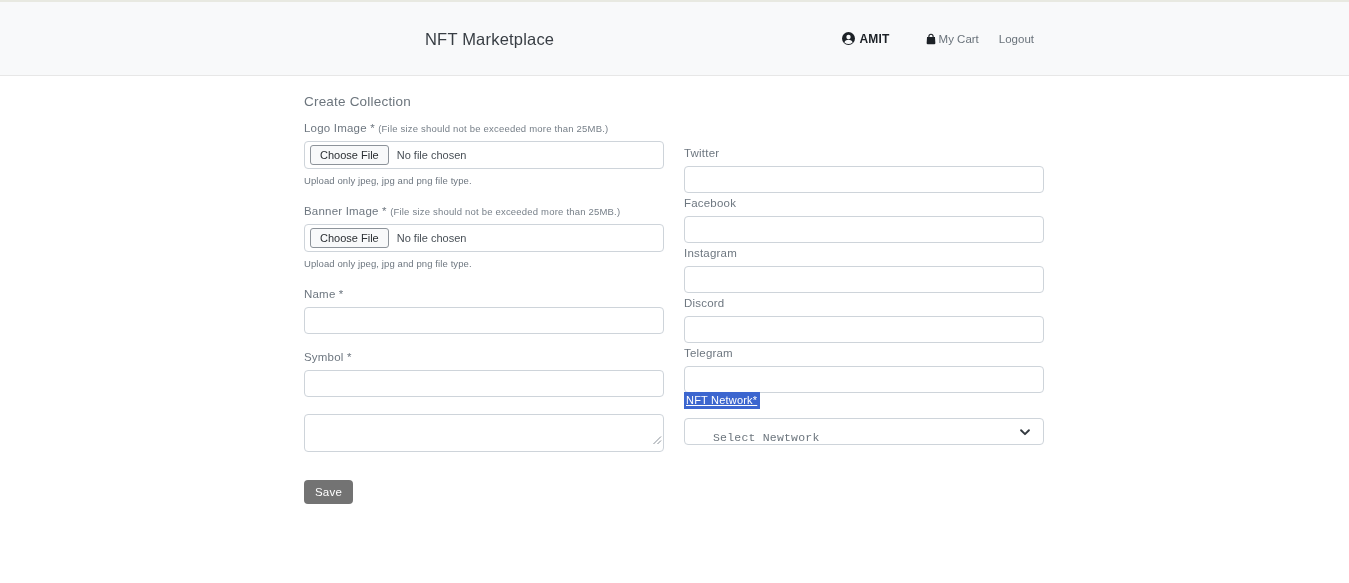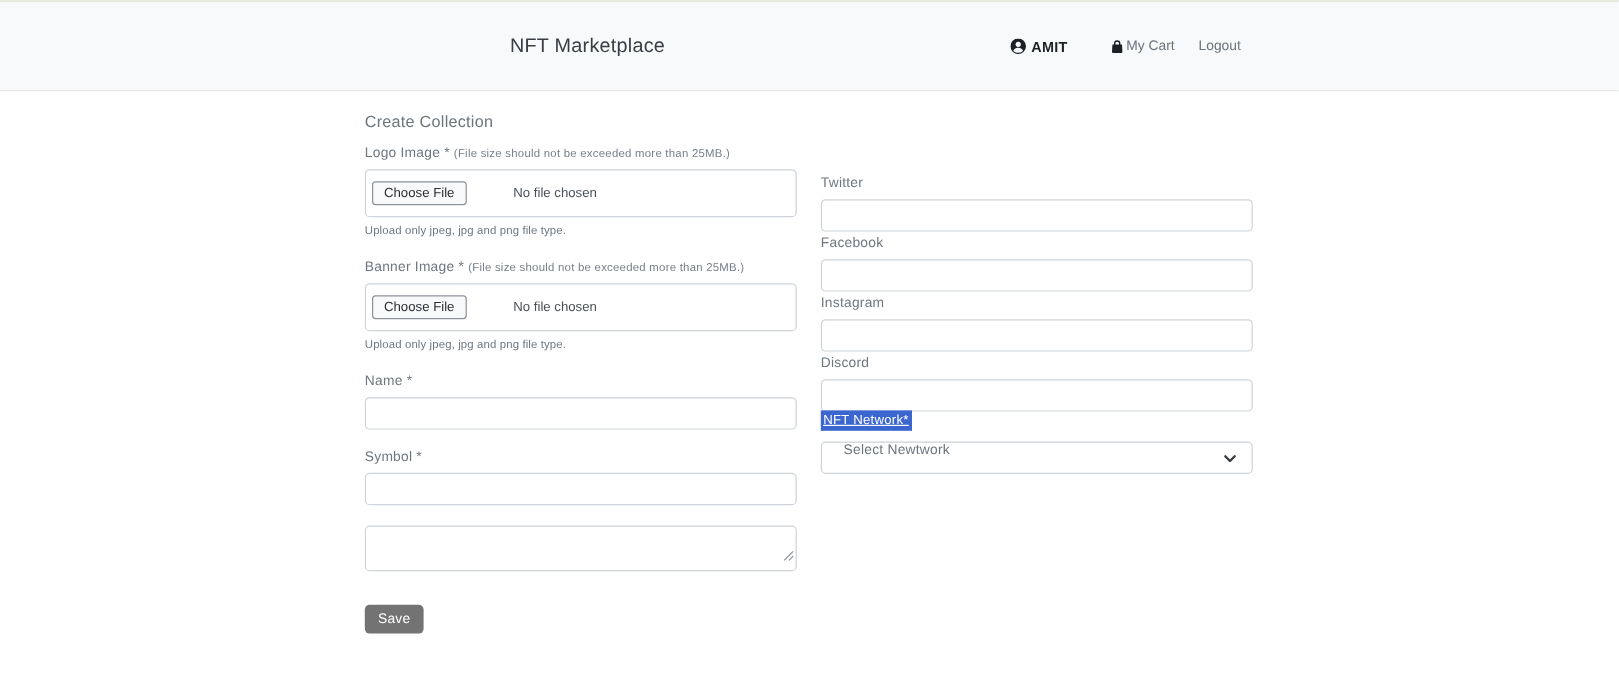--- a/index.html
+++ b/index.html
@@ -73,26 +73,25 @@
   }
 
   .group { margin-bottom: 17px; }
   .group-sm { margin-bottom: 4px; }
 
   
   .file-group { margin-bottom: 19px; }
   .file-box {
     display: flex;
     align-items: center;
-    height: 40px;
+    height: 28px;
     border: 1px solid #ced4da;
     border-radius: 4px;
     background: #fff;
     padding: 0 8px 0 5px;
-    gap: 31px;
   }
   .choose-btn {
     font-family: inherit;
     font-size: 11px;
     color: #2b2f33;
     background: #f8f9fa;
     border: 1px solid #8d939a;
     border-radius: 3px;
     padding: 3px 9px;
     cursor: pointer;
@@ -116,27 +115,28 @@
     outline: none;
     font-family: inherit;
     background: #fff;
   }
   .resize-handle { position: absolute; right: 2px; bottom: 3px; pointer-events: none; }
 
   
   .select {
     position: relative;
     display: flex;
-    align-items: flex-start;
+    align-items: flex-end;
     height: 27px;
     border: 1px solid #ced4da;
     border-radius: 4px;
     background: #fff;
-    padding: 0 30px 0 18px;
+    padding: 0 30px 0 28px;
     cursor: pointer;
+    font-family: Liberation Mono, monospace;
   }
   .select .sel-value { font-size: 11.5px; color: #6c757d; letter-spacing: 0.2px; }
   .select .chev { position: absolute; right: 11px; top: 50%; transform: translateY(-50%); display: inline-flex; }
 
   
   .net-group { margin-top: -7px; }
   .net-label-wrap { margin-bottom: 9px; }
   .net-label {
     display: inline-block;
     background: #3c66cf;
@@ -264,20 +264,24 @@
       <div class="group-sm">
         <label class="fld-label">Instagram</label>
         <input type="text" class="text-input" value="" style="">
       </div>
 
       <div class="group-sm">
         <label class="fld-label">Discord</label>
         <input type="text" class="text-input" value="" style="">
       </div>
 
+      <div class="group-sm">
+        <label class="fld-label">Telegram</label>
+        <input type="text" class="text-input" value="" style="">
+      </div>
 
       <div class="net-group">
         <div class="net-label-wrap">
           <span class="net-label">NFT Network*</span>
         </div>
         <div class="select">
           <span class="sel-value">Select Newtwork</span>
           <span class="chev">
             <svg width="14" height="14" viewBox="0 0 16 16">
               <path d="M3.5 6 L8 10.5 L12.5 6" fill="none" stroke="#343a40" stroke-width="2.2" stroke-linecap="round" stroke-linejoin="round"></path>

